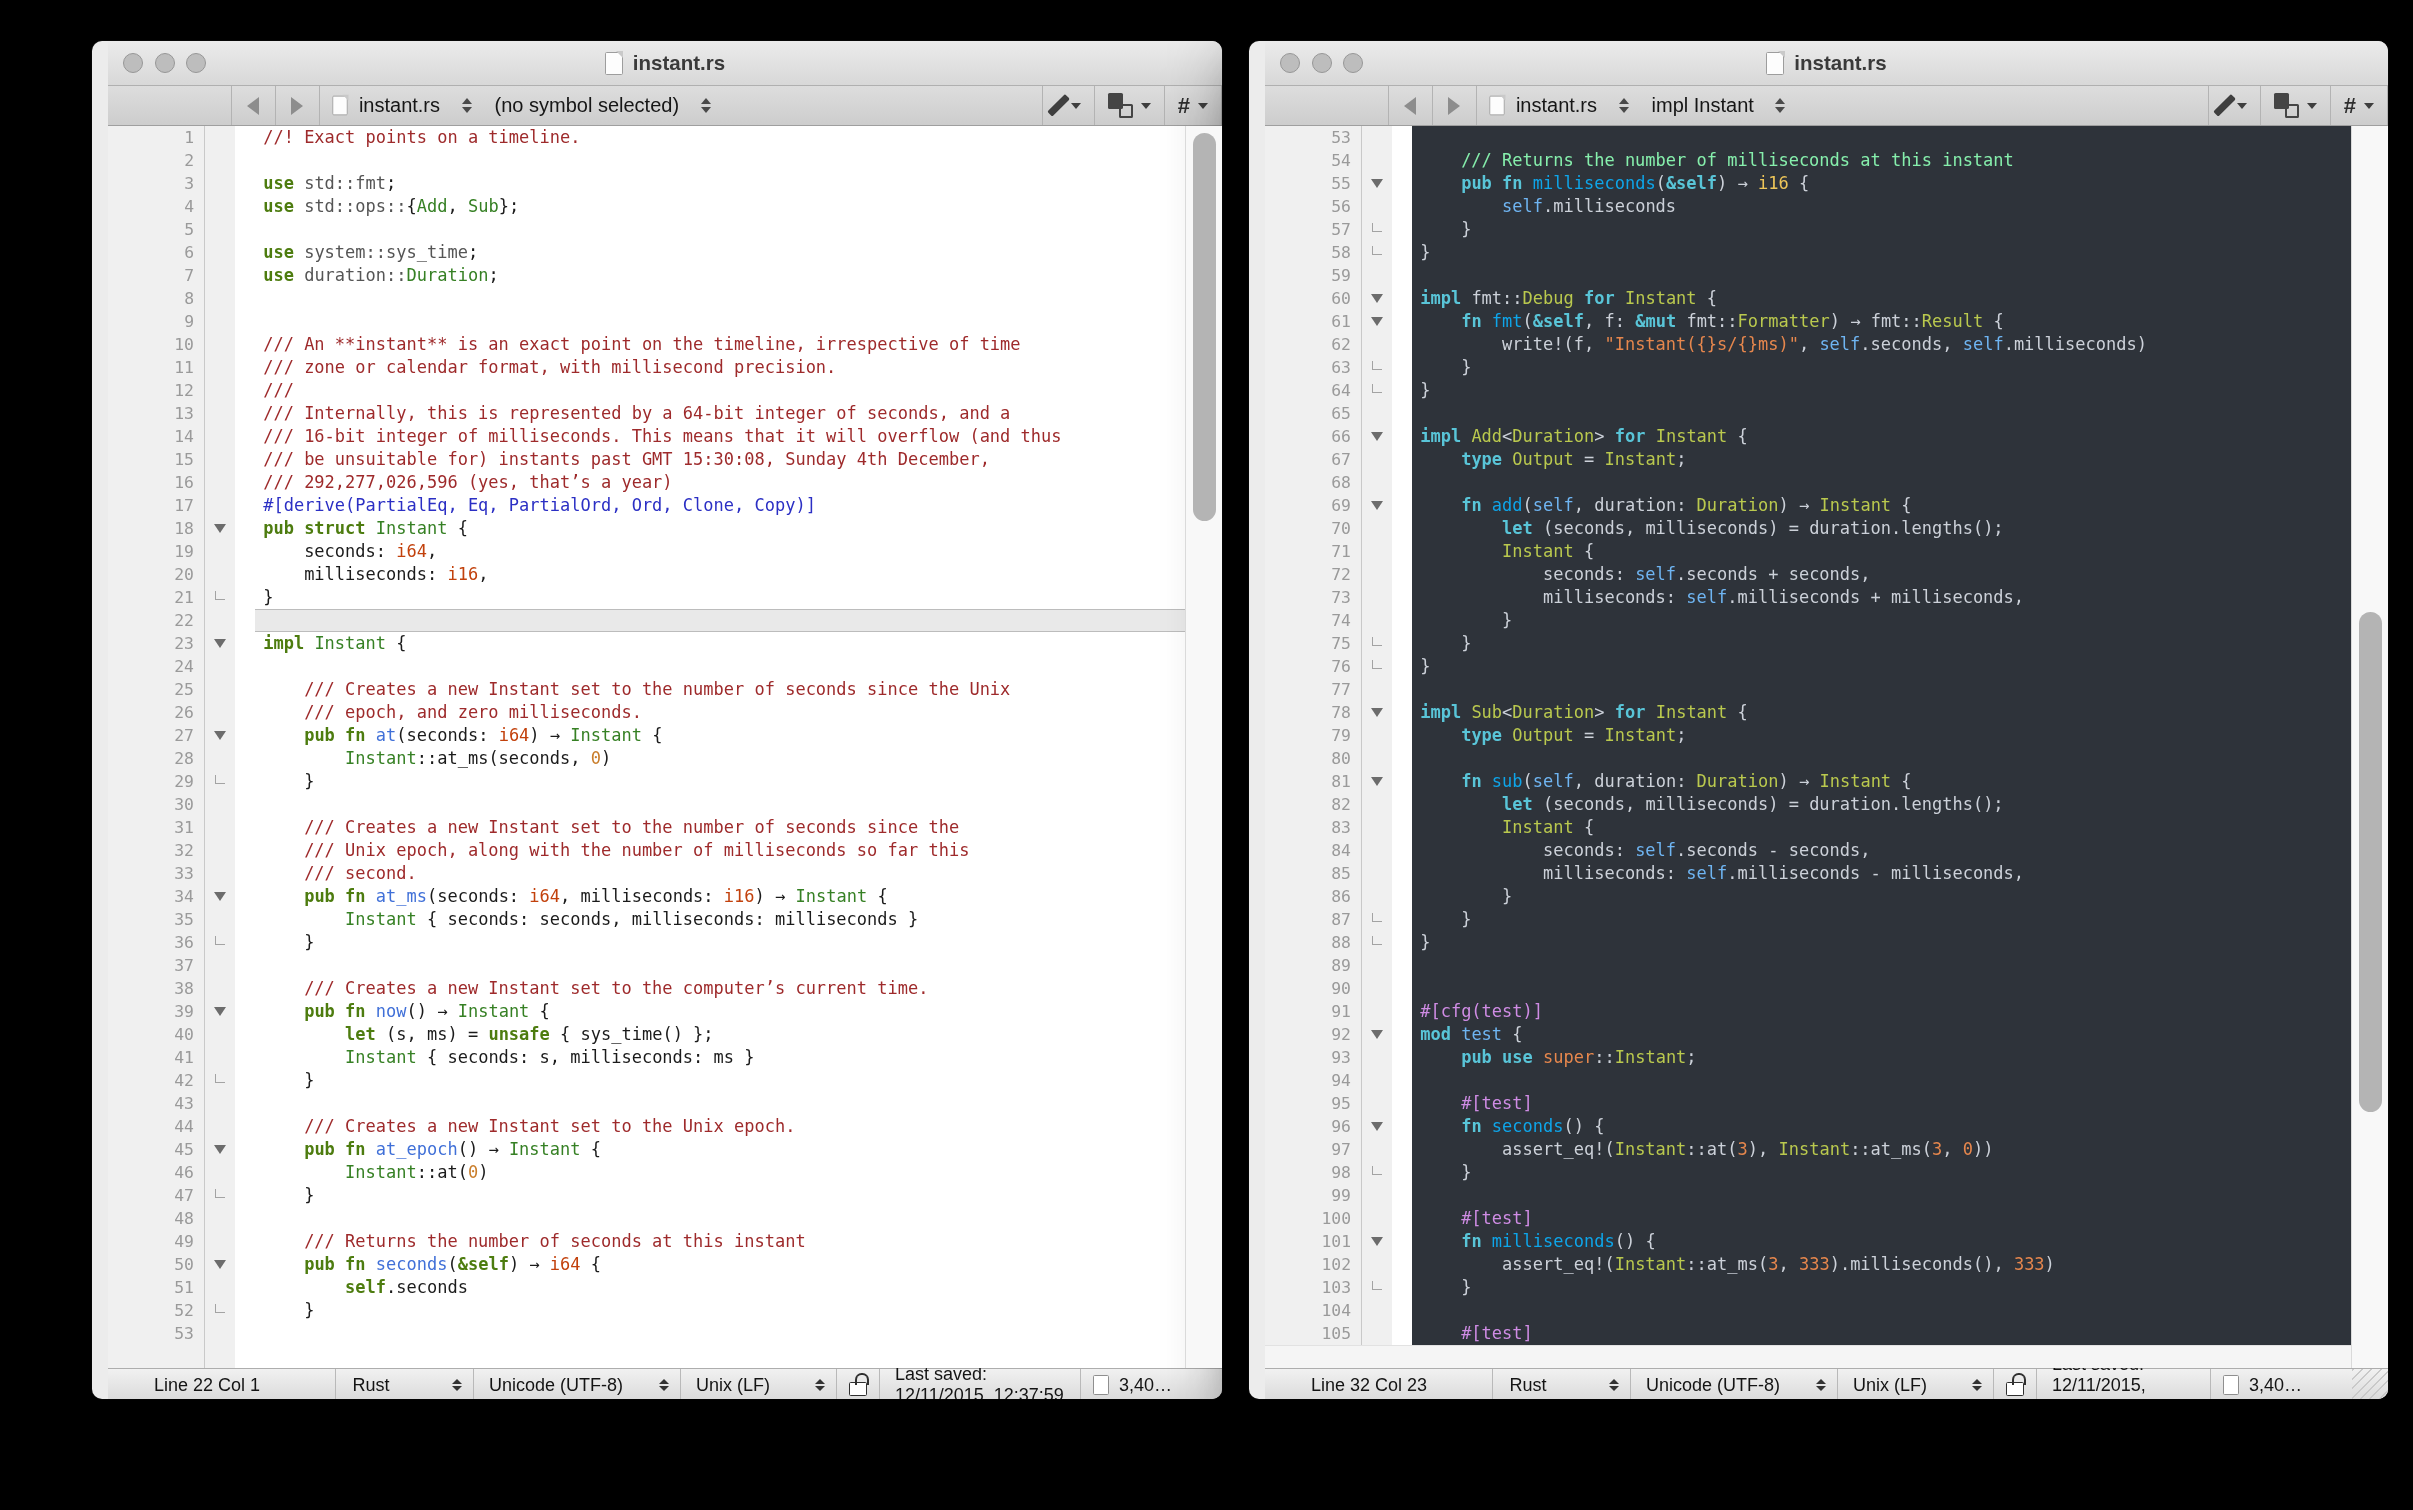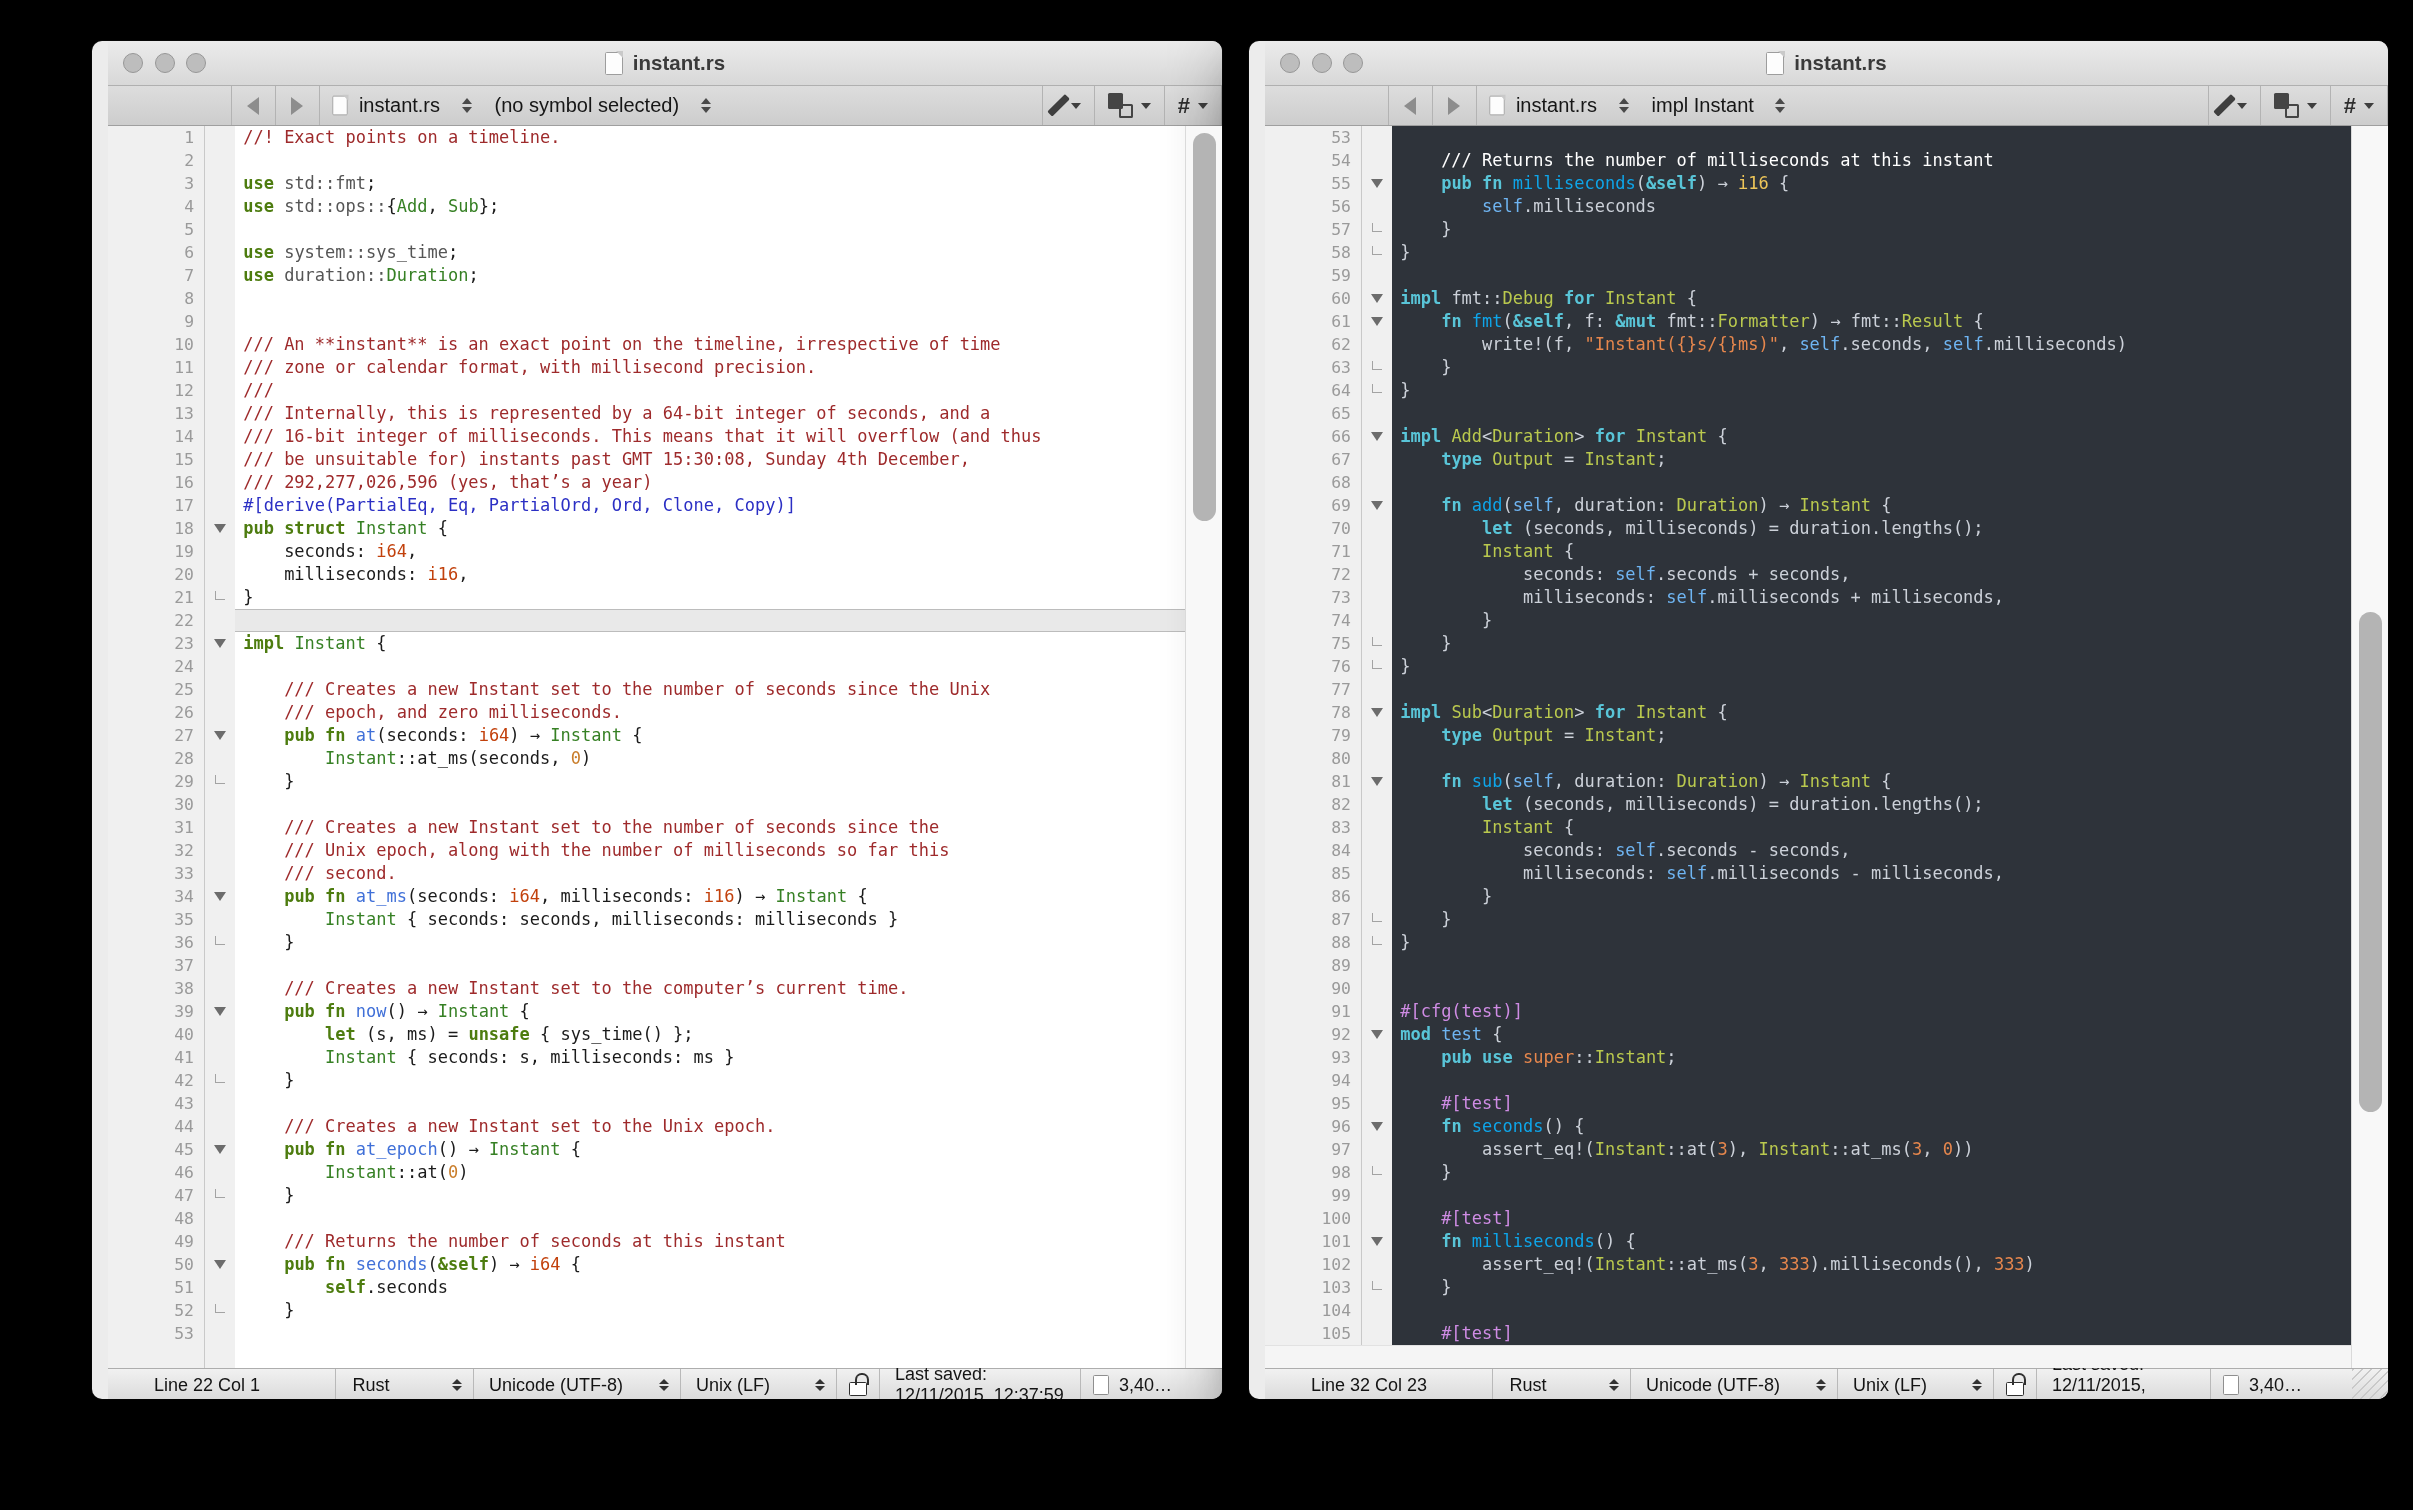--- a/index.html
+++ b/index.html
@@ -48,21 +48,21 @@
   .editor-body{display:flex;}
   .theme-light .editor-body{height:1242px;}
   .theme-dark .editor-body{height:1219px;}
   .gutter-nums{width:97px;background:#f0f0f0;box-sizing:border-box;text-align:right;
     padding-right:10px;color:#9a9a9a;font-size:16.4px;border-right:0.8px solid #c9c9c9;flex:none;}
   .gnum{height:23px;line-height:23px;}
   .gutter-fold{width:30px;background:#f0f0f0;flex:none;}
   .gfold{height:23px;display:flex;align-items:center;justify-content:center;}
   .fold-open{width:0;height:0;border-left:6.6px solid transparent;border-right:6.6px solid transparent;border-top:9px solid #6c6c6c;}
   .fold-close{width:9px;height:8.2px;border-left:1.6px solid #a3a3a3;border-bottom:1.6px solid #a3a3a3;margin-bottom:3.3px;}
-  .code-col{flex:1;position:relative;padding-left:8.2px;overflow:hidden;}
+  .code-col{flex:1;position:relative;padding-left:8.2px;overflow:hidden;margin-left:20px;}
   .theme-light .code-col{background:#ffffff;}
   .theme-dark .code-col{background:#2e333a;}
   .cline{position:relative;height:23px;line-height:23px;font-size:17px;white-space:pre;z-index:1;}
   .curline{position:absolute;left:0;right:0;height:23px;background:#e9e9e9;
     border-top:1.2px solid #bcbcbc;border-bottom:1.2px solid #bcbcbc;box-sizing:border-box;z-index:0;}
   .below-strip{height:22px;background:#f5f5f5;border-top:0.8px solid #e2e2e2;}
   .vscroll{position:absolute;top:0;bottom:0;right:0;width:36px;background:#f8f8f8;border-left:0.8px solid #dadada;z-index:3;}
   .vthumb{position:absolute;left:6.6px;width:23px;background:#b4b4b4;border-radius:11.5px;}
   .win-left .vthumb{top:6.6px;height:388px;}
   .win-right .vthumb{top:486px;height:500px;}
@@ -71,21 +71,21 @@
   .theme-light .s-c{color:#9e2a2b;}
   .theme-light .s-k{color:#4d7c0f;font-weight:bold;}
   .theme-light .s-t{color:#c2410c;}
   .theme-light .s-u{color:#368024;}
   .theme-light .s-f{color:#4070d8;}
   .theme-light .s-n{color:#c97d2a;}
   .theme-light .s-m{color:#555555;}
   .theme-light .s-a{color:#2b2fc4;}
   .theme-light .s-p{color:#1b1b1b;}
   
-  .theme-dark .s-c{color:#ffffff;}
+  .theme-dark .s-c{color:#86efac;}
   .theme-dark .s-k{color:#59c5d8;font-weight:bold;}
   .theme-dark .s-t{color:#eec659;}
   .theme-dark .s-u{color:#bac94e;}
   .theme-dark .s-f{color:#0ea5e9;}
   .theme-dark .s-n{color:#e6874d;}
   .theme-dark .s-s{color:#e6874d;}
   .theme-dark .s-b{color:#6fb5f2;}
   .theme-dark .s-a{color:#cf8ce4;}
   .theme-dark .s-sup{color:#e6874d;}
   .theme-dark .s-p{color:#ccd1d9;}

